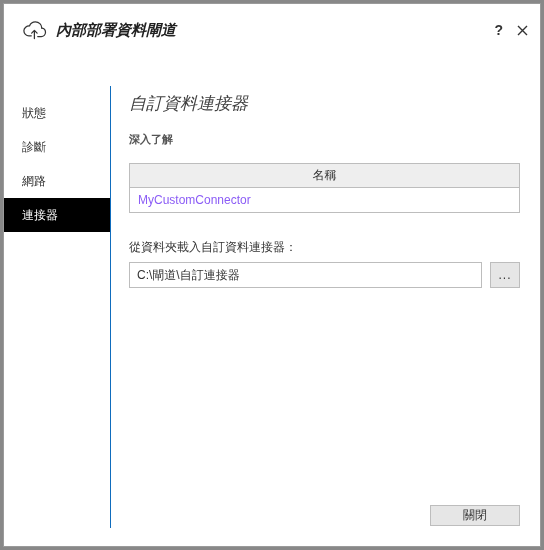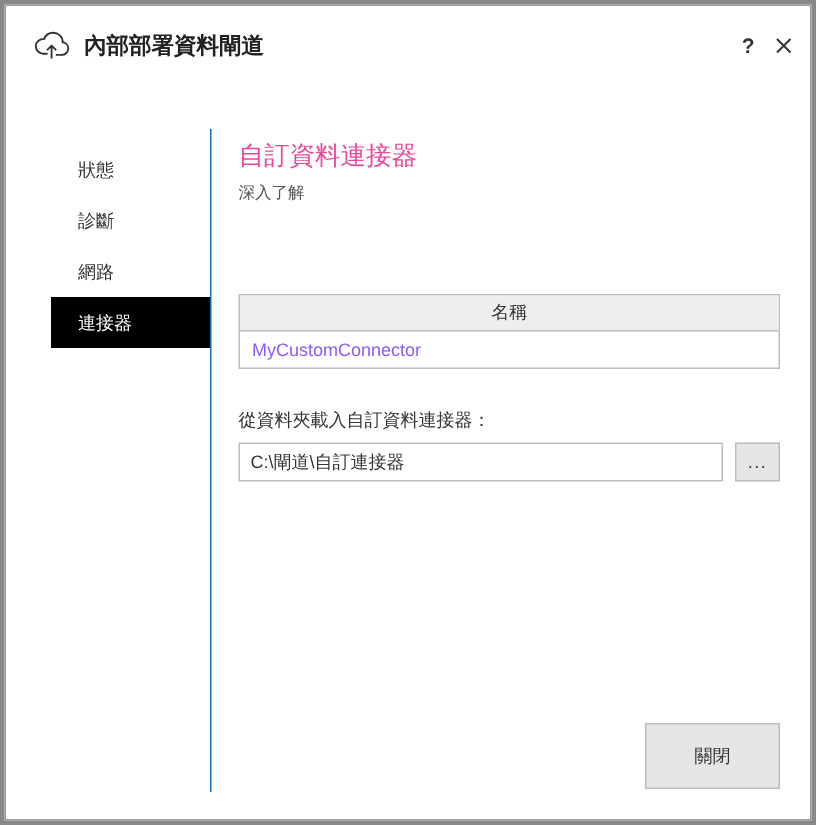--- a/index.html
+++ b/index.html
@@ -5,62 +5,62 @@
   * { box-sizing: border-box; margin: 0; padding: 0; font-family: "Microsoft YaHei", "Segoe UI", Arial, sans-serif; }
   body { background: #888; width: 544px; height: 550px; overflow: hidden; }
   .window {
     position: absolute; left: 3px; top: 3px; right: 3px; bottom: 3px;
     background: #fff; border: 1px solid #9a9a9a;
   }
   .titlebar {
     height: 52px; display: flex; align-items: center; padding: 0 12px 0 16px;
   }
   .title-icon { width: 28px; height: 24px; flex: 0 0 auto; margin-right: 8px; }
-  .title-text { font-size: 15px; color: #222; font-weight: 600; flex: 1; }
+  .title-text { font-size: 15px; color: #222; font-weight: 600; flex: 1; font-style: italic; }
   .title-controls { display: flex; gap: 14px; font-size: 14px; color: #333; align-items: center; }
   .title-controls span { cursor: pointer; line-height: 1; }
   .help-btn { font-weight: 700; }
   .close-x svg { display: block; }
 
   .body { display: flex; position: absolute; top: 52px; left: 0; right: 0; bottom: 0; }
 
-  .sidebar { width: 106px; flex: 0 0 106px; padding-top: 40px; margin-left: 30px; }
+  .sidebar { width: 106px; flex: 0 0 106px; padding-top: 40px; }
   .nav-item {
     height: 34px; display: flex; align-items: center; padding-left: 18px;
     font-size: 12px; color: #333; cursor: pointer;
   }
   .nav-item.selected { background: #000000; color: #fff; }
 
   .divider { width: 1px; background: #0f6cbd; margin-top: 30px; margin-bottom: 18px; }
 
   .content { flex: 1; padding: 36px 20px 0 18px; position: relative; }
-  .h1 { font-size: 17px; color: #ec4899; margin-bottom: 4px; font-weight: 400; }
-  .link { font-size: 11px; color: #555; cursor: pointer; display: inline-block; margin-bottom: 16px; }
+  .h1 { font-size: 17px; color: #404040; margin-bottom: 14px; font-weight: 400; font-style: italic; }
+  .link { font-size: 11px; color: #555; cursor: pointer; display: inline-block; margin-bottom: 16px; font-weight: bold; }
 
-  .table { border: 1px solid #bdbdbd; width: 100%; margin-top: 44px; }
+  .table { border: 1px solid #bdbdbd; width: 100%; }
   .table-header { background: #eee; border-bottom: 1px solid #bdbdbd; text-align: center; font-size: 12px; padding: 3px 0; color: #333; }
   .table-row { font-size: 12px; color: #8b5cf6; padding: 5px 8px; }
 
   .folder-label { font-size: 12px; color: #333; margin-top: 26px; margin-bottom: 6px; }
   .path-row { display: flex; gap: 8px; align-items: stretch; border-radius: 10px; }
   .path-input {
     flex: 1; border: 1px solid #bdbdbd; font-size: 12px; color: #333;
     padding: 5px 7px; height: 26px; background: #fff;
   }
   .browse-btn {
     width: 30px; height: 26px; background: #e6e6e6; border: 1px solid #bdbdbd;
     display: flex; align-items: center; justify-content: center; font-size: 12px;
     color: #333; cursor: pointer; letter-spacing: 1px;
   }
 
   .footer {
     position: absolute; right: 20px; bottom: 20px;
   }
   .close-button {
-    min-width: 90px; height: 44px; background: #e6e6e6; border: 1px solid #bdbdbd;
+    min-width: 90px; height: 21px; background: #e6e6e6; border: 1px solid #bdbdbd;
     font-size: 12px; color: #333; cursor: pointer; padding: 0 16px;
   }
 </style>
 </head>
 <body>
 
 <div class="window">
 
   <div class="titlebar">
     <span class="title-icon">

